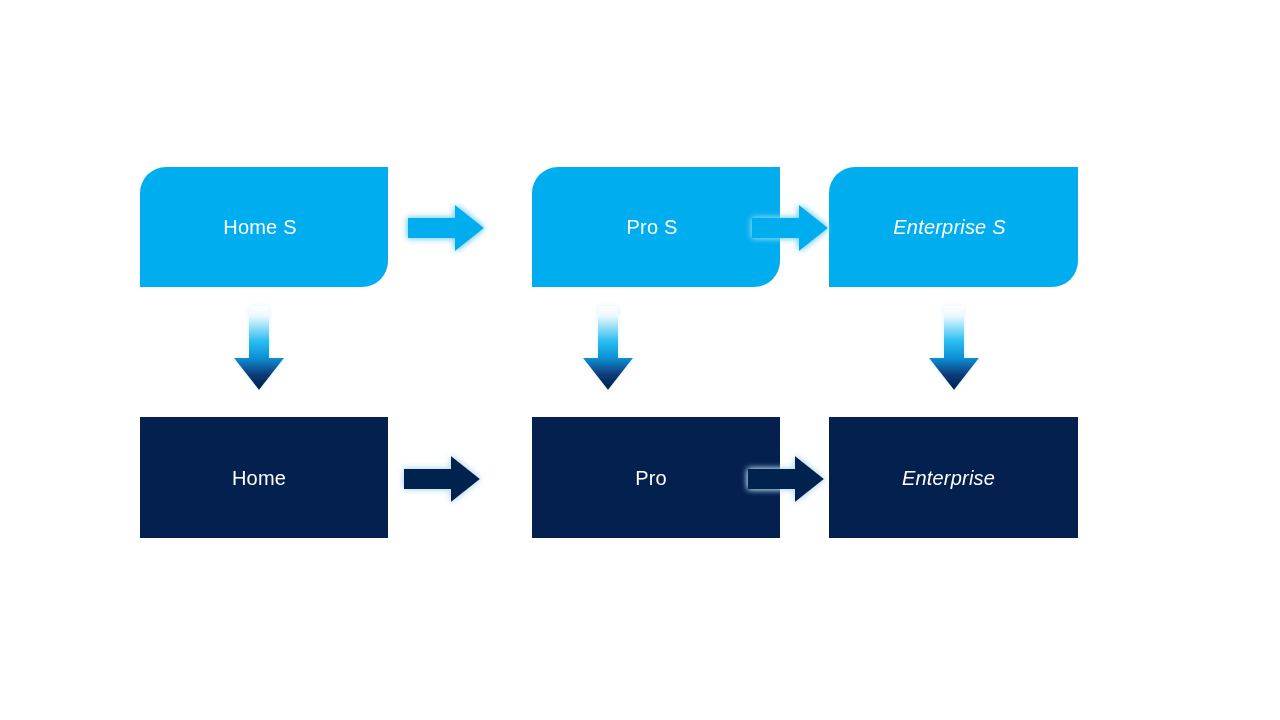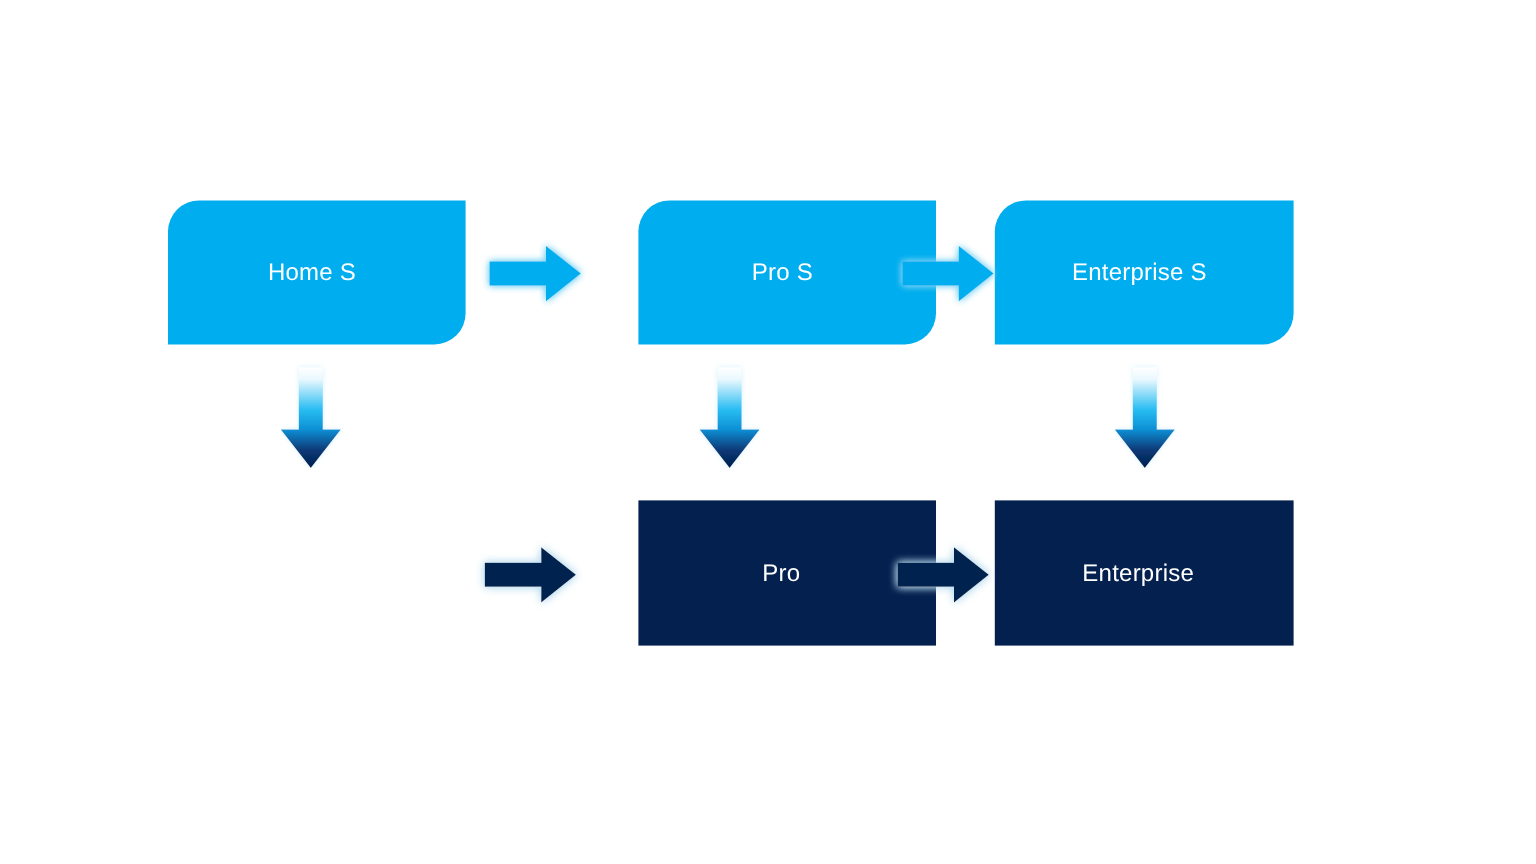--- a/index.html
+++ b/index.html
@@ -51,21 +51,21 @@
   
   .node.product {
     background: #04204f;
     border-radius: 0;
     top: 417px;
     height: 121px;
   }
 
   .col1 { left: 140px; width: 248px; }
   .col2 { left: 485px; width: 248px; margin-left: 47px; }
-  .col3 { left: 829px; width: 249px; }
+  .col3 { left: 829px; width: 249px; font-style: italic; }
 
   
   .node.service  .node-label { transform: translateX(-4px); }
   .node.product  .node-label { transform: translateX(-5px); }
 
   
   .arrow {
     position: absolute;
     pointer-events: none;
   }
@@ -172,20 +172,23 @@
       <path d="M18,0 L38,0 L38,52 L53,52 L28,84 L3,52 L18,52 Z" fill="url(#vgrad)" filter="url(#glowSoft)"></path>
     </svg>
   </div>
 
   <div class="arrow v-grad c3">
     <svg viewBox="0 0 56 86" width="56" height="86">
       <path d="M18,0 L38,0 L38,52 L53,52 L28,84 L3,52 L18,52 Z" fill="url(#vgrad)" filter="url(#glowSoft)"></path>
     </svg>
   </div>
 
+  <div class="node product col1">
+    <span class="node-label">Home</span>
+  </div>
 
   <div class="node product col3">
     <span class="node-label">Enterprise</span>
   </div>
 
   <div class="node product col2">
     <span class="node-label">Pro</span>
   </div>
 
   <div class="arrow h-dark gap1">

